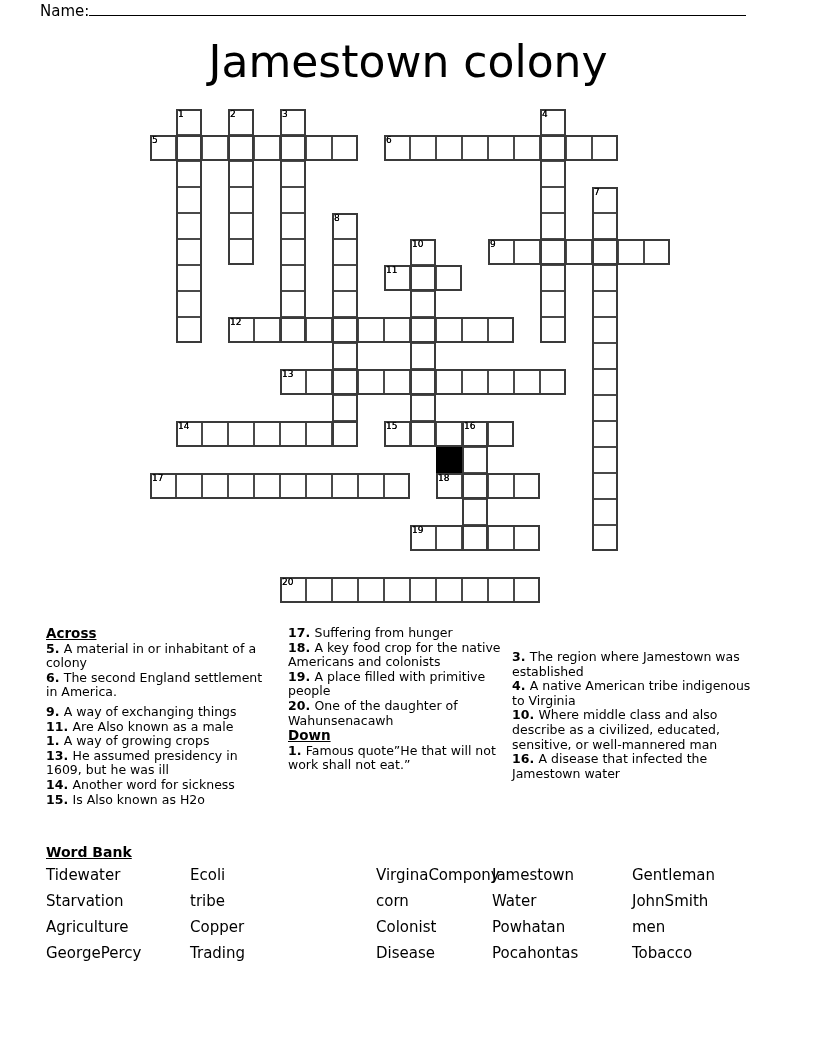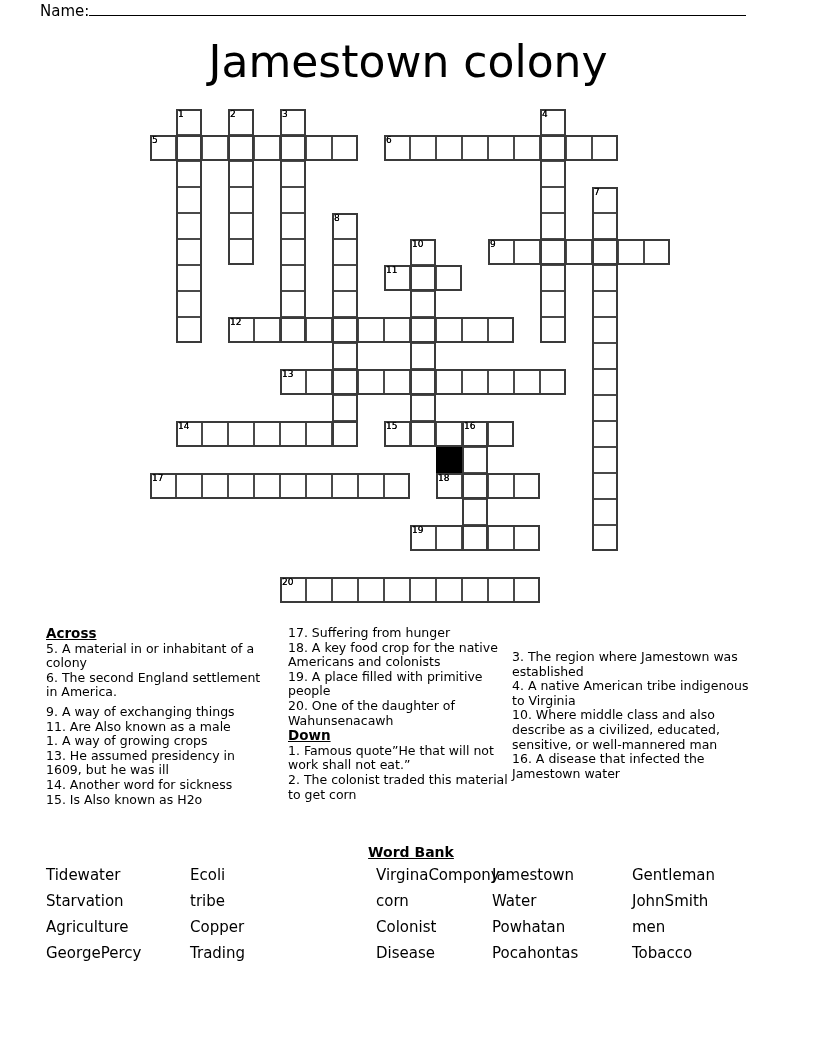--- a/index.html
+++ b/index.html
@@ -112,37 +112,36 @@
     text-decoration: underline;
     font-size: 13.5px;
     display: block;
     margin-bottom: 1px;
   }
   .clue {
     display: block;
     margin: 0;
     padding: 0;
   }
-  .clue .n { font-weight: normal; }
+  .clue .n { font-weight: bold; }
   .spacer-sm { display:block; height: 5px; }
 
   
   #wordbank {
     position: absolute;
     left: 46px;
     top: 844px;
     width: 730px;
   }
   #wordbank .wb-title {
     font-weight: bold;
     text-decoration: underline;
     font-size: 14px;
     display: block;
     margin-bottom: 6px;
-    text-align: center;
   }
   .wb-grid {
     display: grid;
     grid-template-columns: 144px 186px 116px 140px 140px;
     row-gap: 8px;
   }
   .wb-word {
     font-size: 15px;
     font-family: "DejaVu Sans", sans-serif;
     white-space: nowrap;
@@ -397,21 +396,20 @@
       <span class="clue"><span class="n">14. </span><span>Another word for sickness</span></span>
       <span class="clue"><span class="n">15. </span><span>Is Also known as H2o</span></span>
     </div>
   <div class="clue-col c2">
       <span class="clue"><span class="n">17. </span><span>Suffering from hunger</span></span>
       <span class="clue"><span class="n">18. </span><span>A key food crop for the native Americans and colonists</span></span>
       <span class="clue"><span class="n">19. </span><span>A place filled with primitive people</span></span>
       <span class="clue"><span class="n">20. </span><span>One of the daughter of Wahunsenacawh</span></span>
       <span class="section-head">Down</span>
       <span class="clue"><span class="n">1. </span><span>Famous quote”He that will not work shall not eat.”</span></span>
-      <span class="clue"><span class="n">2. </span><span>The colonist traded this material to get corn</span></span>
     </div>
   <div class="clue-col c3">
       <span class="clue"><span class="n">3. </span><span>The region where Jamestown was established</span></span>
       <span class="clue"><span class="n">4. </span><span>A native American tribe indigenous to Virginia</span></span>
       <span class="clue"><span class="n">10. </span><span>Where middle class and also describe as a civilized, educated, sensitive, or well-mannered man</span></span>
       <span class="clue"><span class="n">16. </span><span>A disease that infected the Jamestown water</span></span>
     </div>
 </div>
 
 <div id="wordbank">

